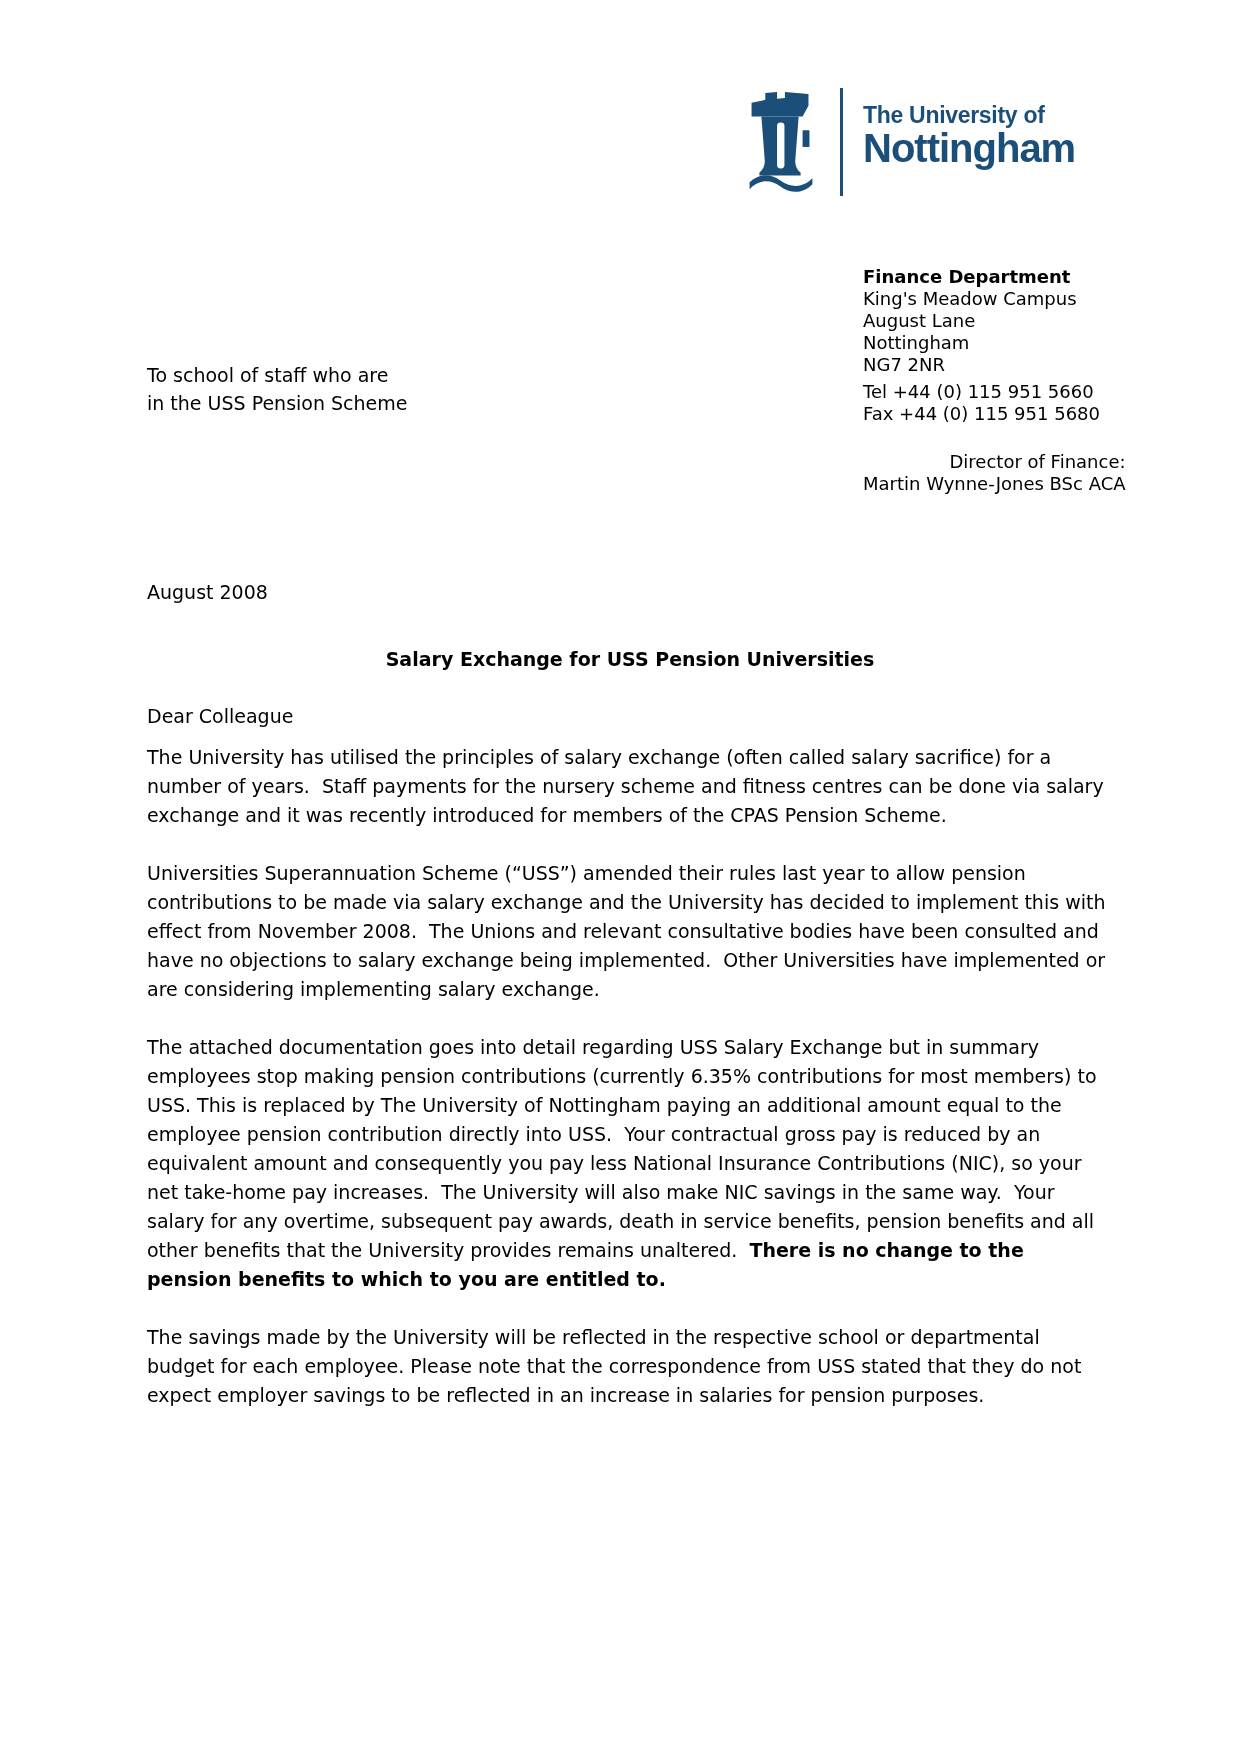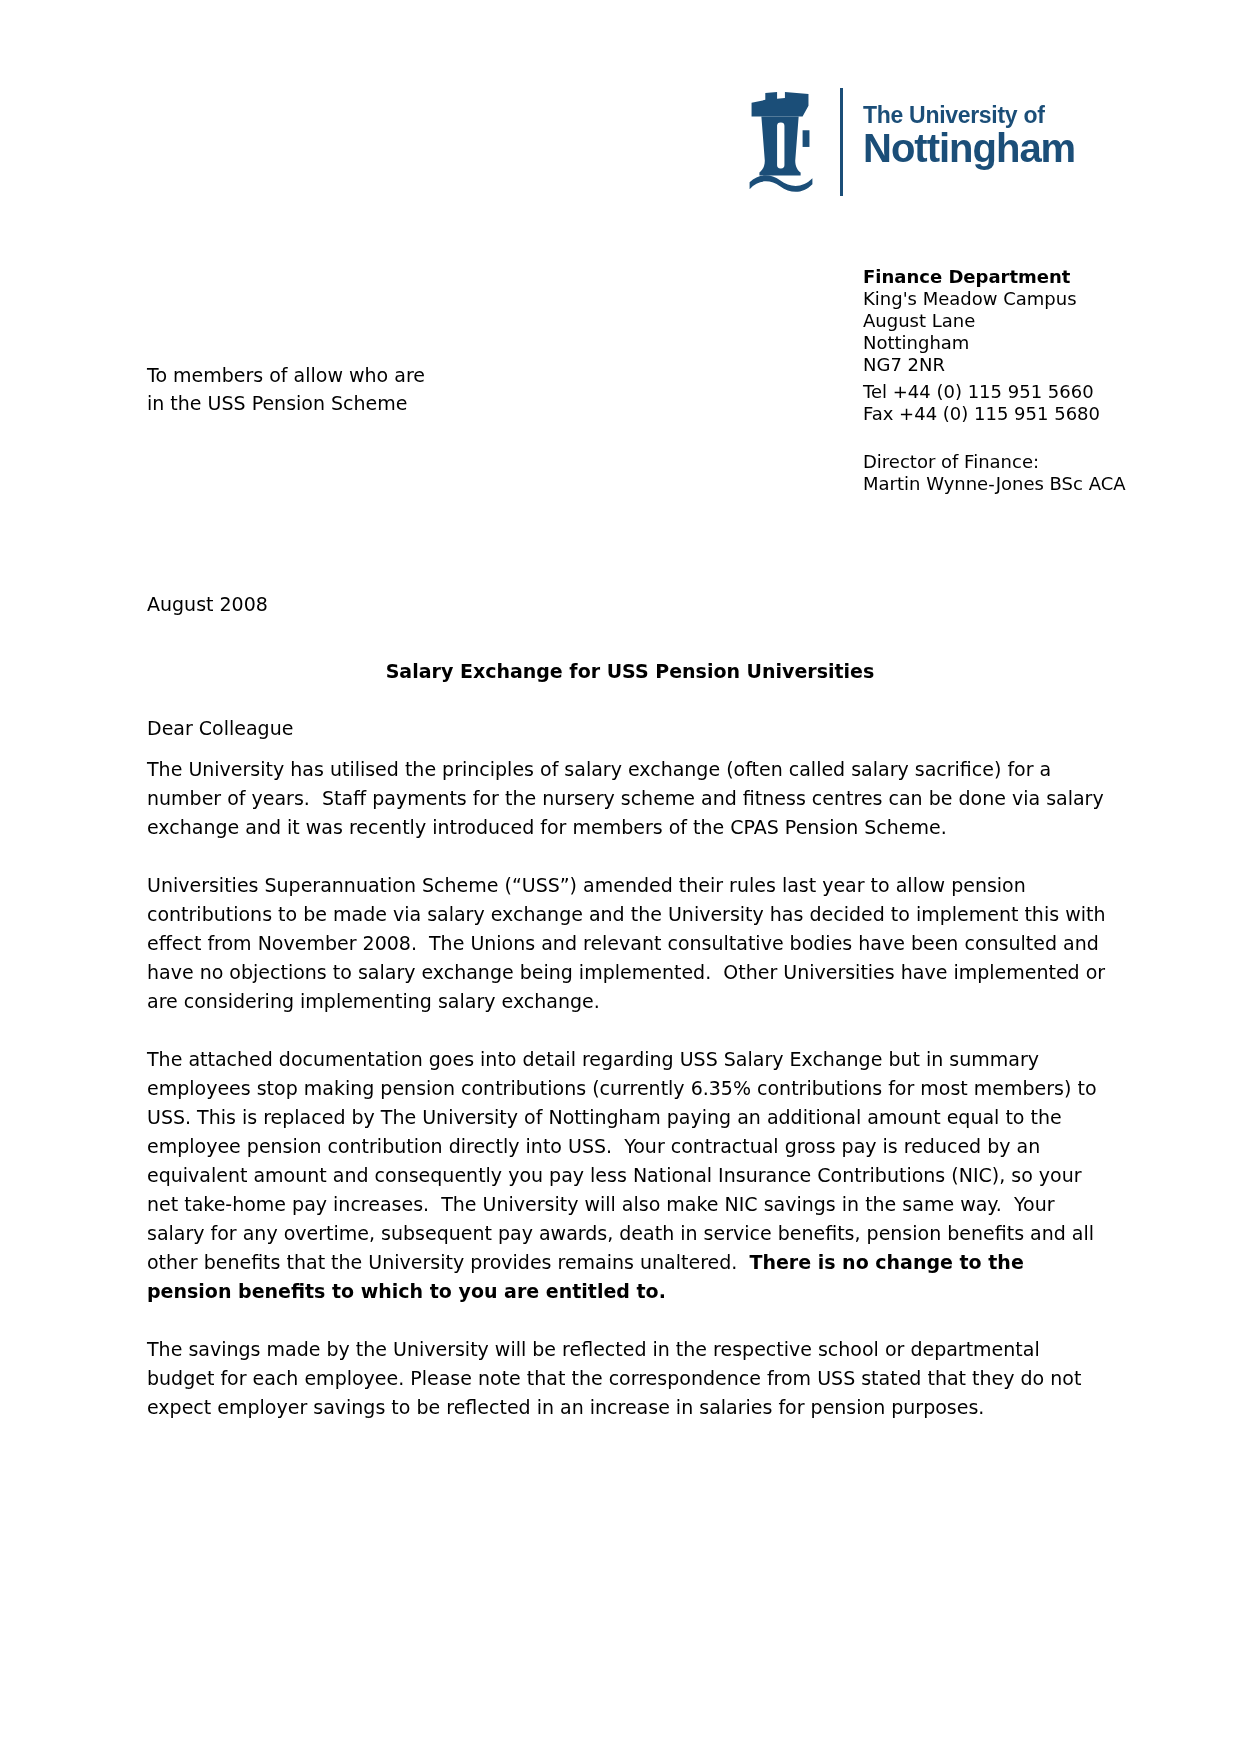--- a/index.html
+++ b/index.html
@@ -16,28 +16,28 @@
     position:absolute; left:863px; top:102px; color:#1B4E78;
     font-family:"Liberation Sans",sans-serif; font-weight:bold; white-space:nowrap;
   }
   .logo-line1 { font-size:23px; line-height:27px; letter-spacing:-0.3px; }
   .logo-line2 { font-size:40px; line-height:38px; letter-spacing:-1px; }
 
   
   .sender { position:absolute; left:844px; top:266px; font-size:18px; line-height:22px; white-space:nowrap;margin-left:19px; }
   .sender .dept { font-weight:bold; }
   .tel-group { margin-top:5px; }
-  .director-group { margin-top:26px; }
+  .director-group { margin-top:26px;text-align:right; }
 
   
   .recipient { position:absolute; left:147px; top:361px; font-size:19px; line-height:28px; }
 
   
   .body-block { position:absolute; left:147px; top:578px; width:966px; font-size:19px; line-height:29px; }
-  .date { margin:12px 0 38px 0; }
+  .date { margin:0 0 38px 0; }
   .subject { margin:0 0 28px 0; text-align:center; font-weight:bold; }
   .salutation { margin:0 0 12px 0; }
   .para { margin:0 0 29px 0; white-space:pre-wrap; }
   .para .emph { font-weight:bold; }
 </style>
 </head>
 <body>
 
 <div class="page">
 
@@ -71,21 +71,21 @@
       <div>Tel +44 (0) 115 951 5660</div>
       <div>Fax +44 (0) 115 951 5680</div>
     </div>
     <div class="director-group">
       <div>Director of Finance:</div>
       <div>Martin Wynne-Jones BSc ACA</div>
     </div>
   </div>
 
   <div class="recipient">
-    <div>To members of allow who are</div>
+    <div>To school of staff who are</div>
     <div>in the USS Pension Scheme</div>
   </div>
 
   <div class="body-block">
     <p class="date">August 2008</p>
     <p class="subject">Salary Exchange for USS Pension Universities</p>
     <p class="salutation">Dear Colleague</p>
     <p class="para"><span>The University has utilised the principles of salary exchange (often called salary sacrifice) for a number of years.  Staff payments for the nursery scheme and fitness centres can be done via salary exchange and it was recently introduced for members of the CPAS Pension Scheme.</span></p>
     <p class="para"><span>Universities Superannuation Scheme (“USS”) amended their rules last year to allow pension contributions to be made via salary exchange and the University has decided to implement this with effect from November 2008.  The Unions and relevant consultative bodies have been consulted and have no objections to salary exchange being implemented.  Other Universities have implemented or are considering implementing salary exchange.</span></p>
     <p class="para"><span>The attached documentation goes into detail regarding USS Salary Exchange but in summary employees stop making pension contributions (currently 6.35% contributions for most members) to USS. This is replaced by The University of Nottingham paying an additional amount equal to the employee pension contribution directly into USS.  Your contractual gross pay is reduced by an equivalent amount and consequently you pay less National Insurance Contributions (NIC), so your net take-home pay increases.  The University will also make NIC savings in the same way.  Your salary for any overtime, subsequent pay awards, death in service benefits, pension benefits and all other benefits that the University provides remains unaltered.  </span><strong class="emph">There is no change to the pension benefits to which to you are entitled to.</strong></p>

